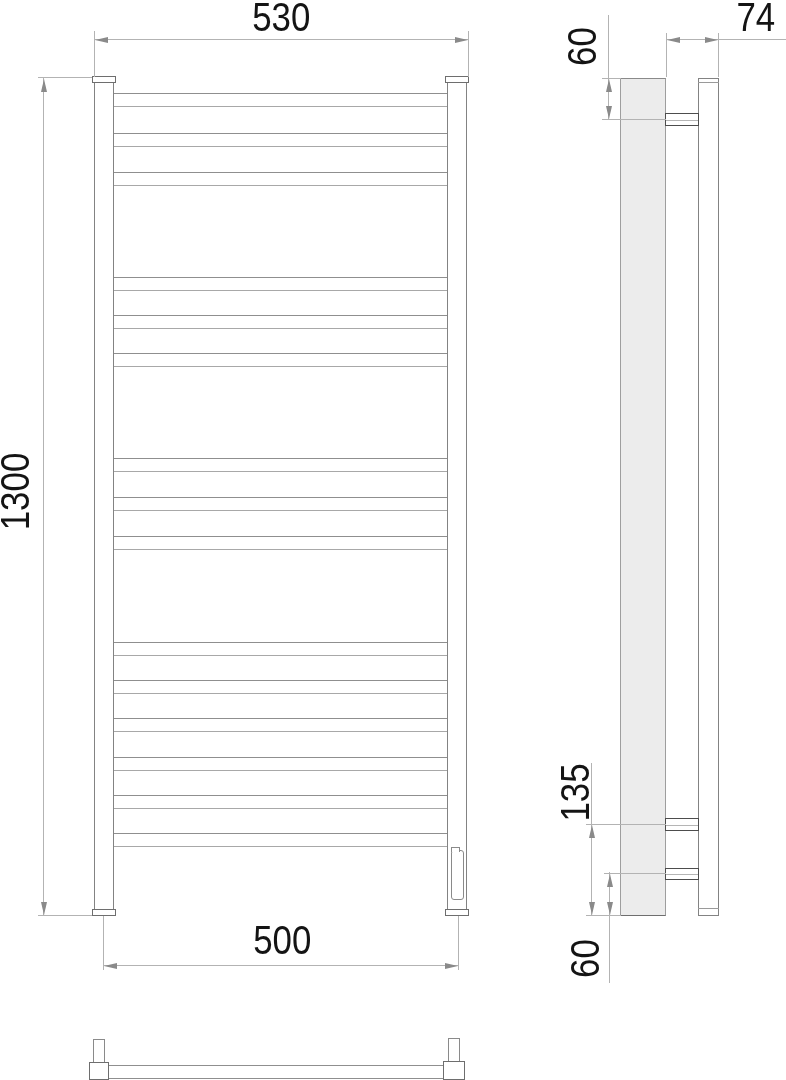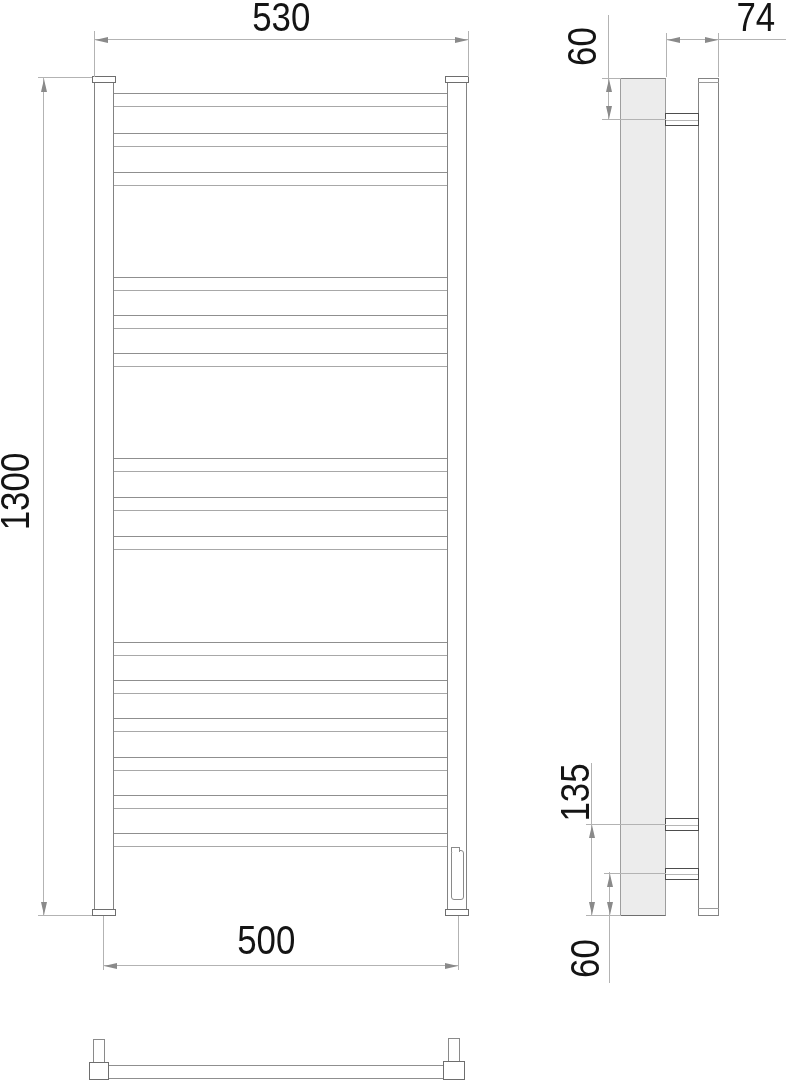--- a/index.html
+++ b/index.html
@@ -127,21 +127,21 @@
       <span>1300</span>
     </div>
   </div>
 
   <div>
     <div class="ln" style="left:103px;top:916px;width:1px;height:54px;"></div>
     <div class="ln" style="left:458px;top:916px;width:1px;height:54px;"></div>
     <div class="ln" style="left:103px;top:965px;width:355px;height:1px;"></div>
     <div class="arr l" style="left:104px;top:962.5px;"></div>
     <div class="arr r" style="left:445px;top:962.5px;"></div>
-    <div class="dimtxt" style="left:166px;top:915px;width:200px;height:50px;">
+    <div class="dimtxt" style="left:182px;top:915px;width:200px;height:50px;">
       <span>500</span>
     </div>
   </div>
 
   <div>
     <div class="ln" style="left:666px;top:33px;width:1px;height:44px;"></div>
     <div class="ln" style="left:718px;top:33px;width:1px;height:44px;"></div>
     <div class="ln" style="left:666px;top:39px;width:120px;height:1px;"></div>
     <div class="arr l" style="left:667px;top:36.5px;"></div>
     <div class="arr r" style="left:705px;top:36.5px;"></div>

